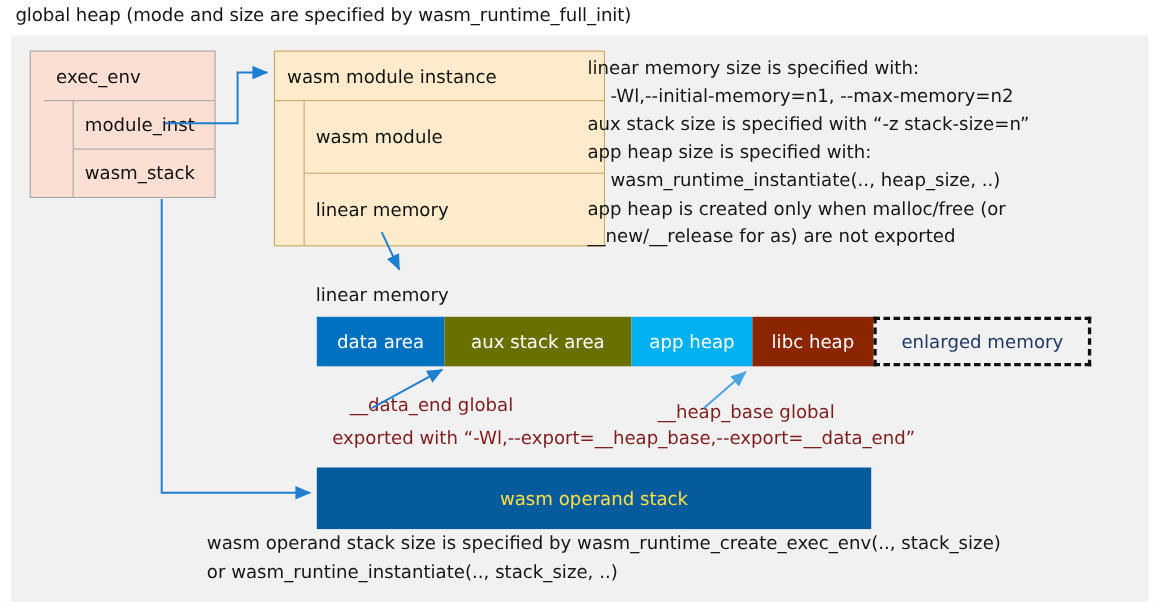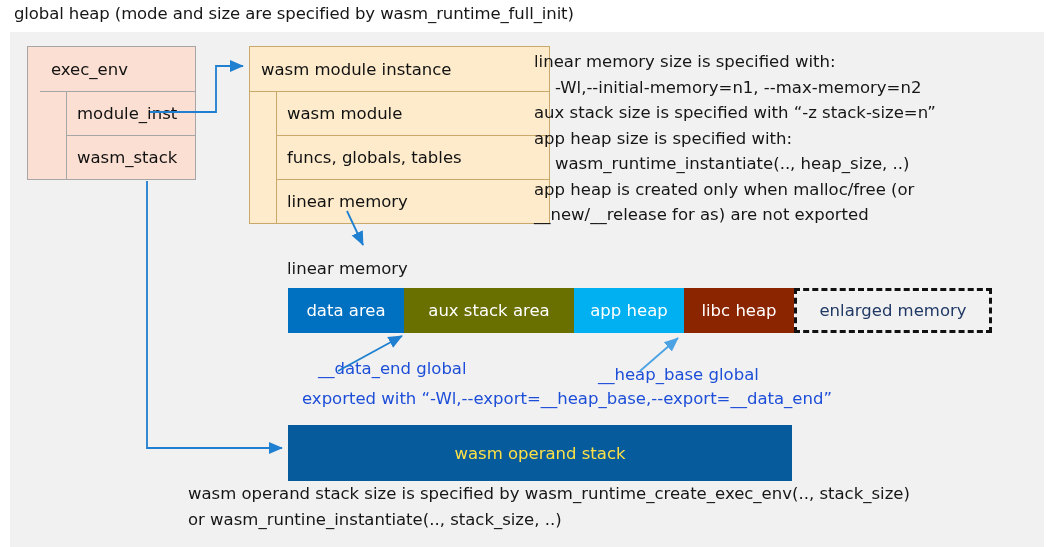--- a/index.html
+++ b/index.html
@@ -120,21 +120,21 @@
   }
   .membar .seg.dashed {
     border: 3px dashed #111111;
     color: #1f3864;
     background: transparent;
   }
 
   
   .ann {
     position: absolute;
-    font-size: 16.5px; color: #1d4ed8;
+    font-size: 16.5px; color: #7f1d1d;
     white-space: nowrap;
   }
 
   
   .opstack {
     left: 288px; top: 425px; width: 504px; height: 56px;
     background: #055b9c;
     display: flex; align-items: center; justify-content: center;
     font-size: 16.5px; color: #fde047;
   }
@@ -173,21 +173,20 @@
       </div>
     </div>
   </div>
 
   <div class="abox wmi">
     <div class="hdr">wasm module instance</div>
     <div class="body">
       <div class="gutter"></div>
       <div class="rows">
         <div class="row sep">wasm module</div>
-        <div class="row sep">funcs, globals, tables</div>
         <div class="row">linear memory</div>
       </div>
     </div>
   </div>
 
   <div class="note-right">linear memory size is specified with:
     -Wl,--initial-memory=n1, --max-memory=n2
 aux stack size is specified with “-z stack-size=n”
 app heap size is specified with:
     wasm_runtime_instantiate(.., heap_size, ..)

